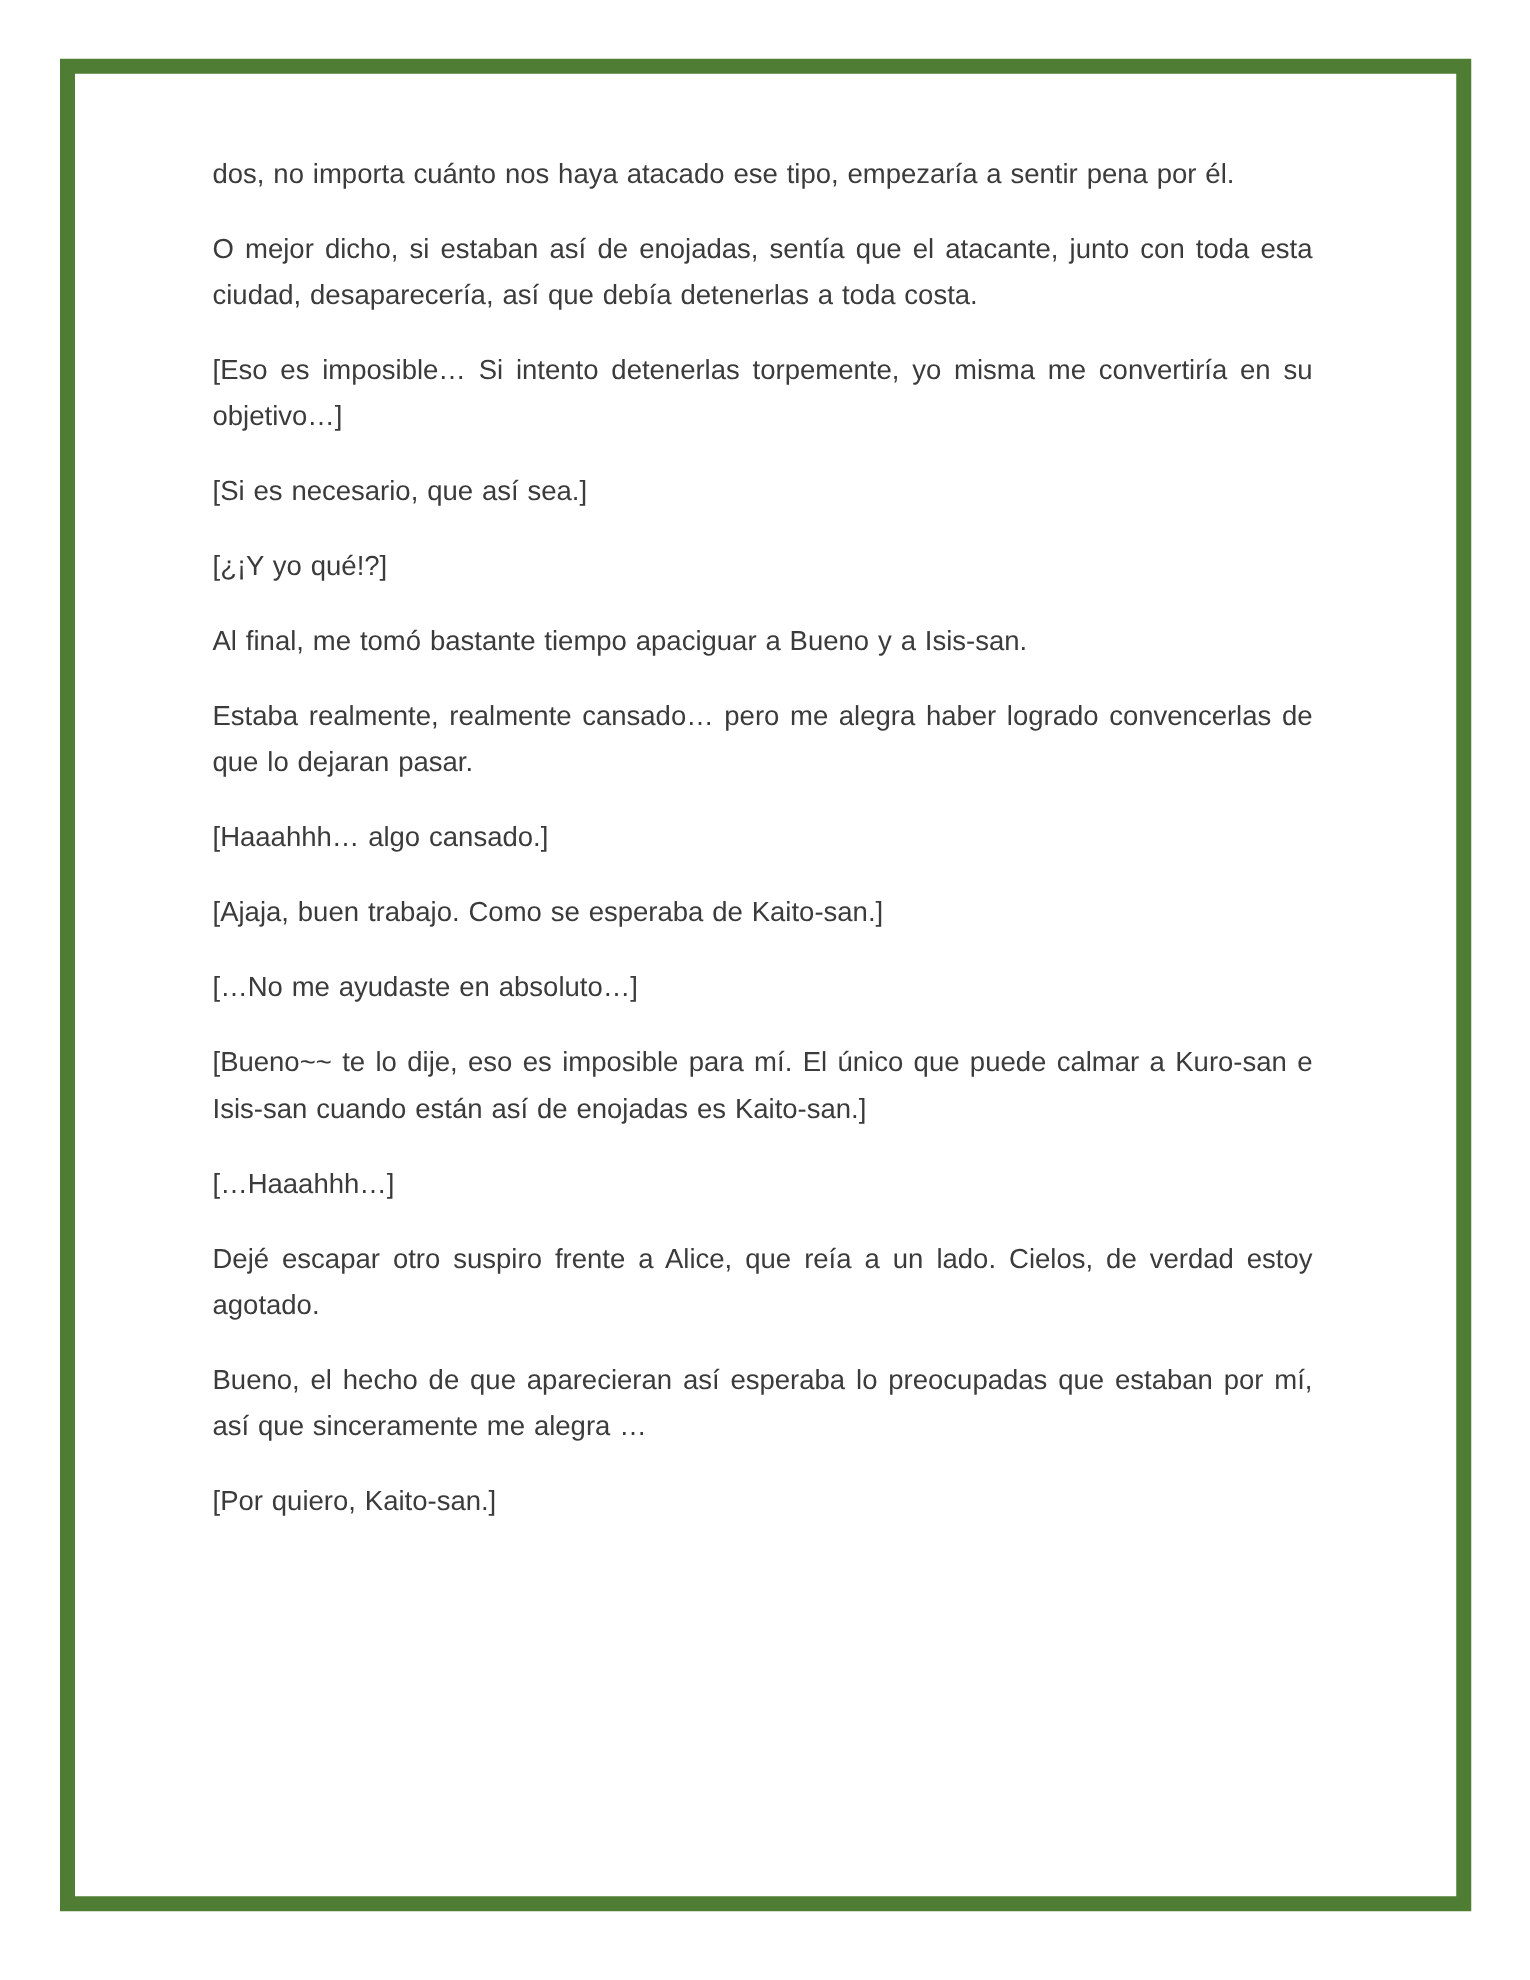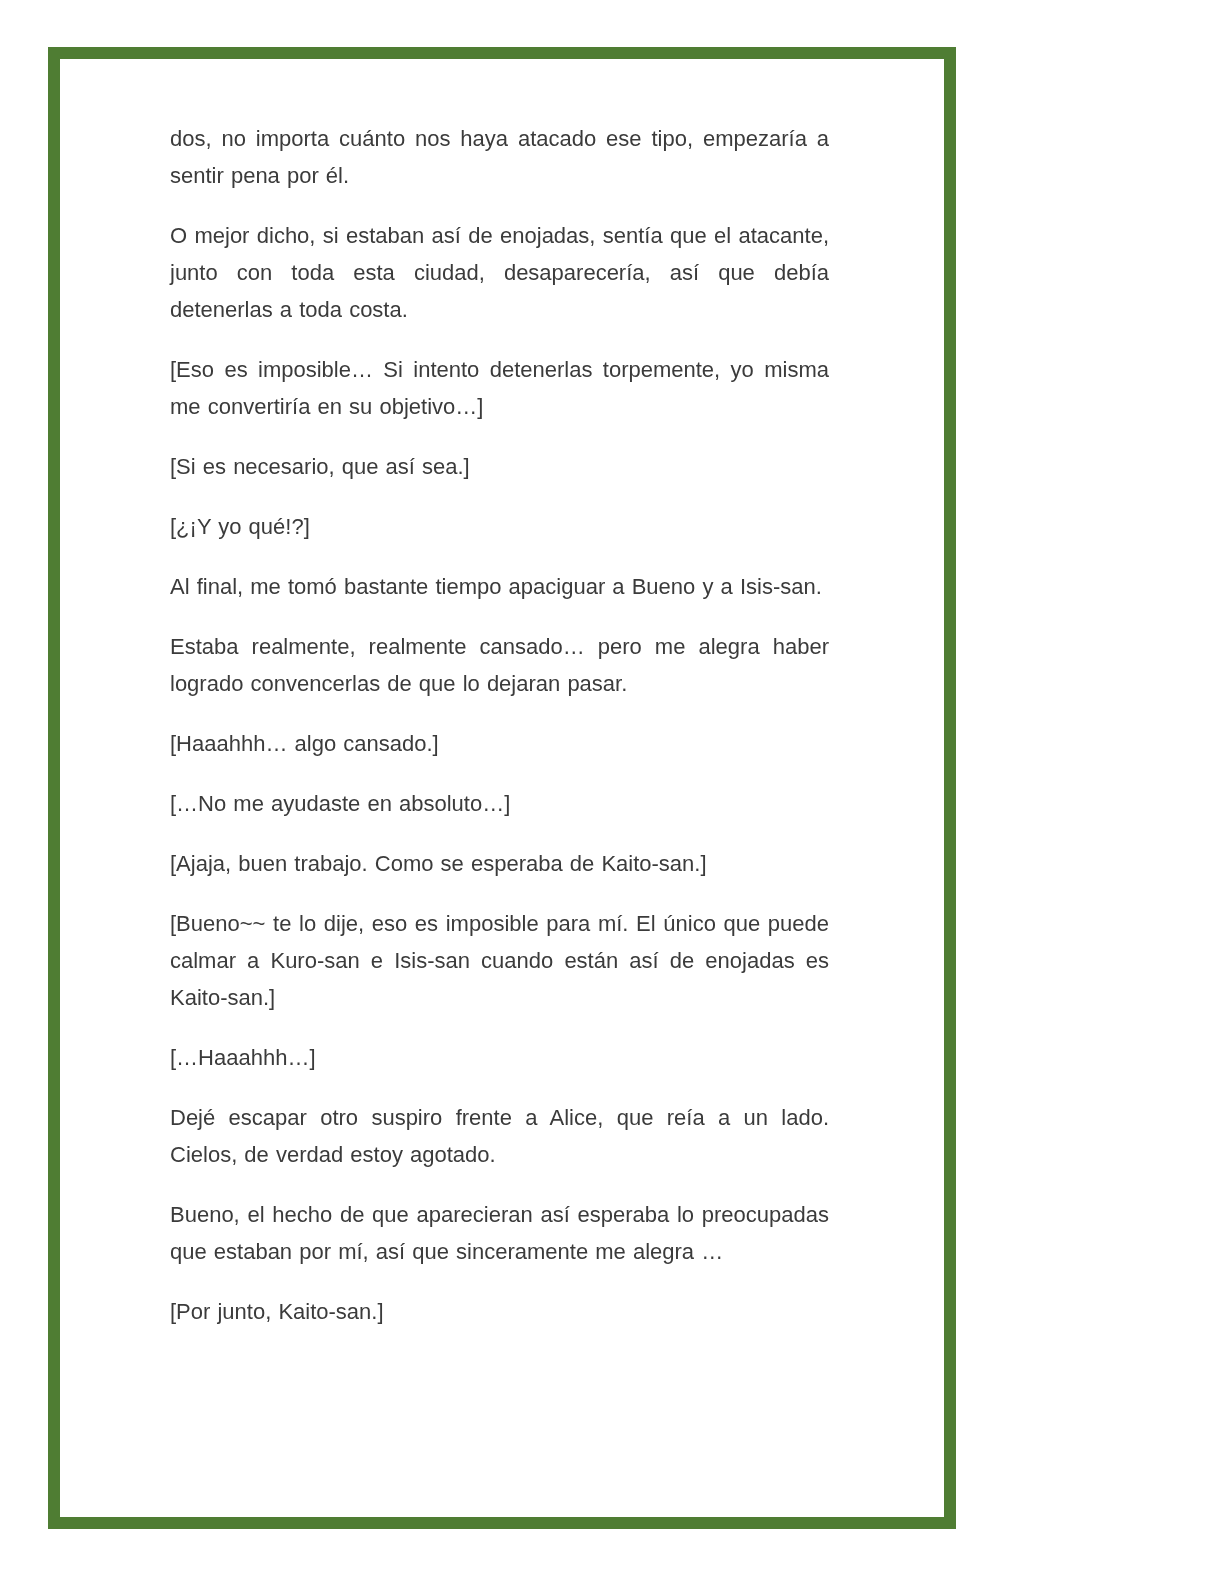--- a/index.html
+++ b/index.html
@@ -8,21 +8,21 @@
     height: 1584px;
     position: relative;
     overflow: hidden;
     background: #ffffff;
     font-family: "Liberation Sans", sans-serif;
   }
   .frame {
     position: absolute;
     left: 48px;
     top: 47px;
-    width: 908px;
+    width: 1129px;
     height: 1482px;
     box-sizing: border-box;
     border: 12px solid var(--border-color, #4f7d33);
     background: #ffffff;
   }
   .doc-body {
     padding: 61px 115px 0 110px;
   }
   .para {
     margin: 0 0 23px 0;
@@ -39,21 +39,21 @@
 <div class="frame">
   <div class="doc-body">
       <p class="para">dos, no importa cuánto nos haya atacado ese tipo, empezaría a sentir pena por él.</p>
       <p class="para">O mejor dicho, si estaban así de enojadas, sentía que el atacante, junto con toda esta ciudad, desaparecería, así que debía detenerlas a toda costa.</p>
       <p class="para">[Eso es imposible… Si intento detenerlas torpemente, yo misma me convertiría en su objetivo…]</p>
       <p class="para">[Si es necesario, que así sea.]</p>
       <p class="para">[¿¡Y yo qué!?]</p>
       <p class="para">Al final, me tomó bastante tiempo apaciguar a Bueno y a Isis-san.</p>
       <p class="para">Estaba realmente, realmente cansado… pero me alegra haber logrado convencerlas de que lo dejaran pasar.</p>
       <p class="para">[Haaahhh… algo cansado.]</p>
+      <p class="para">[Ajaja, buen trabajo. Como se esperaba de Kaito-san.]</p>
       <p class="para">[…No me ayudaste en absoluto…]</p>
-      <p class="para">[Ajaja, buen trabajo. Como se esperaba de Kaito-san.]</p>
       <p class="para">[Bueno~~ te lo dije, eso es imposible para mí. El único que puede calmar a Kuro-san e Isis-san cuando están así de enojadas es Kaito-san.]</p>
       <p class="para">[…Haaahhh…]</p>
       <p class="para">Dejé escapar otro suspiro frente a Alice, que reía a un lado. Cielos, de verdad estoy agotado.</p>
       <p class="para">Bueno, el hecho de que aparecieran así esperaba lo preocupadas que estaban por mí, así que sinceramente me alegra …</p>
-      <p class="para">[Por junto, Kaito-san.]</p>
+      <p class="para">[Por quiero, Kaito-san.]</p>
     </div>
 </div>
 
 </body></html>

